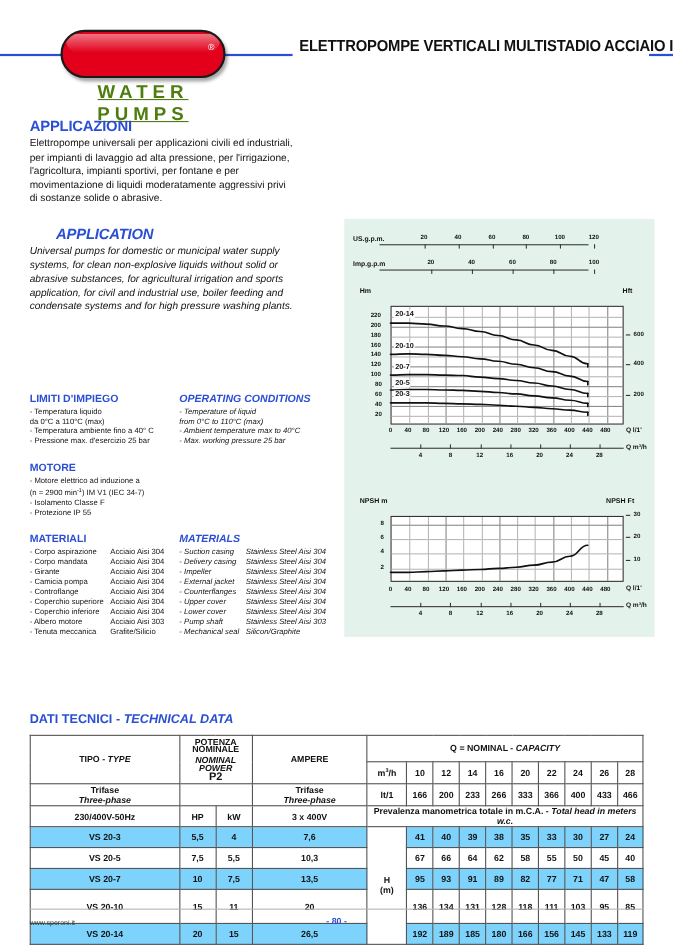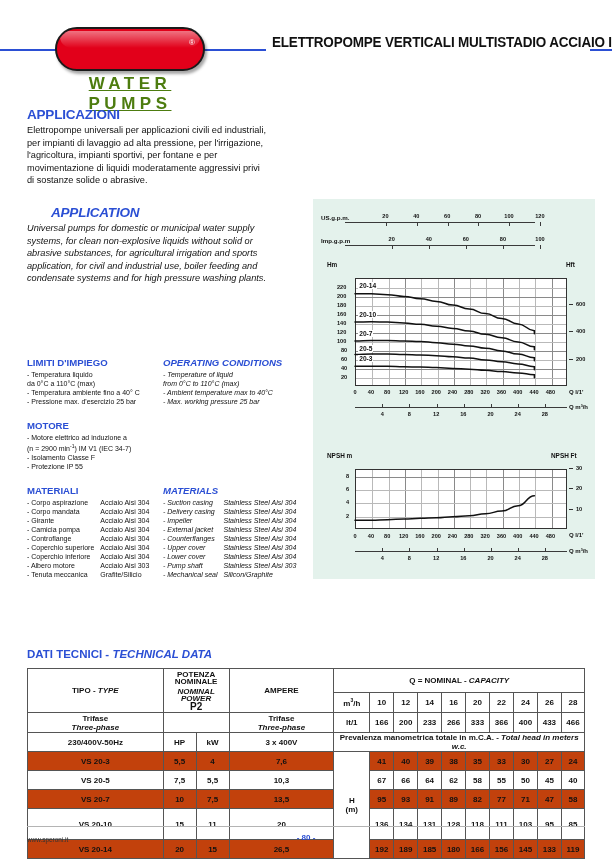--- a/index.html
+++ b/index.html
@@ -122,21 +122,21 @@
   
   .tdtitle { position:absolute; left:27px; top:648px; font-size:11.5px; font-weight:bold; color:#2b4fd4; }
   .tdtitle i { font-style:italic; }
 
   .tbl { position:absolute; left:27px; top:668px; width:558px; border-collapse:collapse; }
   .tbl td, .tbl th {
     border:0.8px solid #555; text-align:center; vertical-align:middle;
     font-size:8px; color:#111; padding:0;
   }
   .tbl .thick { border-width:1.4px; }
-  .shade { background:#c2410c; }
+  .shade { background:#7dd3fc; }
   .white { background:#ffffff; }
   .bold { font-weight:bold; }
   .ital { font-style:italic; }
   .tiny { font-size:4.6px; font-weight:bold; line-height:6px; }
   .tiny i { font-style:italic; }
   .t9 { font-size:9px; }
   .t10 { font-size:10.5px; }
   .t7 { font-size:7px; }
   .note { font-size:5.4px; font-weight:bold; }
   .note i { font-style:italic; }

